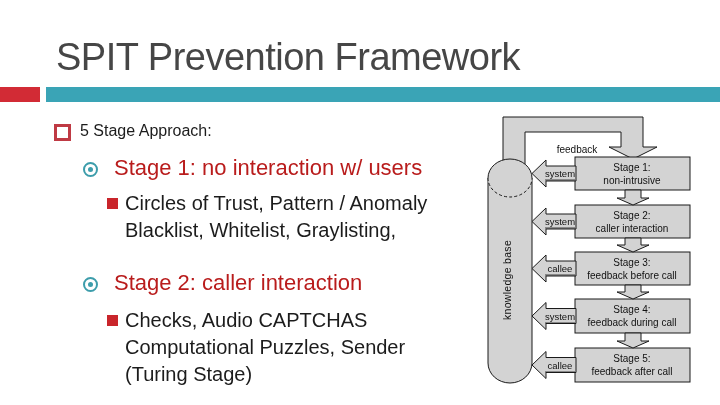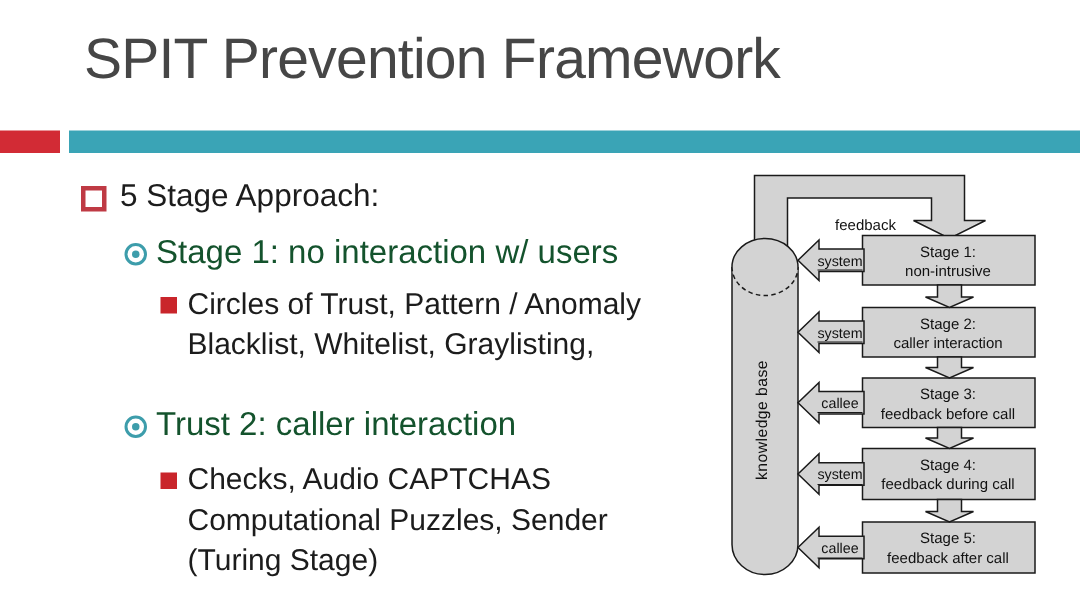--- a/index.html
+++ b/index.html
@@ -1,31 +1,31 @@
 <!DOCTYPE html>
 <html><head>
 <meta charset="utf-8">
 <style>
   html,body{margin:0;padding:0;background:#ffffff;}
   .slide{
     position:relative;width:720px;height:405px;background:#ffffff;overflow:hidden;
     font-family:"Liberation Sans",sans-serif;color:#1f1f1f;
   }
   .title{
-    position:absolute;left:56px;top:19px;margin:0;font-weight:400;
+    position:absolute;left:56px;top:36px;margin:0;font-weight:400;
     font-size:38px;line-height:42px;color:#464646;white-space:nowrap;letter-spacing:-0.5px;
   }
   .bar{position:absolute;top:87px;height:15px;}
   .bar-red{left:0;width:40px;background:#d22b35;}
   .bar-teal{left:46px;width:674px;background:#3aa4b6;}
 
   .li{position:absolute;display:flex;align-items:flex-start;}
   .li .t{white-space:nowrap;}
-  .l1{left:54px;top:117px;font-size:21px;line-height:28px;gap:9px;color:#1c1c1c;text-align:center;}
-  .l2{left:83px;font-size:22px;line-height:26px;gap:6px;color:#14532d;}
+  .l1{left:54px;top:117px;font-size:16px;line-height:28px;gap:9px;color:#1c1c1c;text-align:center;}
+  .l2{left:83px;font-size:22px;line-height:26px;gap:16px;color:#b91c1c;}
   .l2a{top:155px;}
   .l2b{top:270px;}
   .l3{left:107px;font-size:20px;line-height:27px;gap:7px;color:#1c1c1c;}
   .l3a{top:190px;}
   .l3b{top:307px;}
 
   .m1{flex:0 0 auto;width:11px;height:11px;border:3px solid #bf3a44;margin-top:7px;background:#fff;}
   .m2{flex:0 0 auto;width:11px;height:11px;border:2px solid #3d9dab;border-radius:50%;margin-top:7px;position:relative;background:#fff;}
   .m2::after{content:"";position:absolute;left:3px;top:3px;right:3px;bottom:3px;background:#3d9dab;border-radius:50%;}
   .m3{flex:0 0 auto;width:11px;height:11px;background:#c9252b;margin-top:8px;}
@@ -62,21 +62,21 @@
   <div class="li l3 l3a">
     <span class="m3"></span>
     <div>
       <div class="t">Circles of Trust, Pattern / Anomaly</div>
       <div class="t">Blacklist, Whitelist, Graylisting,</div>
     </div>
   </div>
 
   <div class="li l2 l2b">
     <span class="m2"></span>
-    <span class="t">Trust 2: caller interaction</span>
+    <span class="t">Stage 2: caller interaction</span>
   </div>
 
   <div class="li l3 l3b">
     <span class="m3"></span>
     <div>
       <div class="t">Checks, Audio CAPTCHAS</div>
       <div class="t">Computational Puzzles, Sender</div>
       <div class="t">(Turing Stage)</div>
     </div>
   </div>

